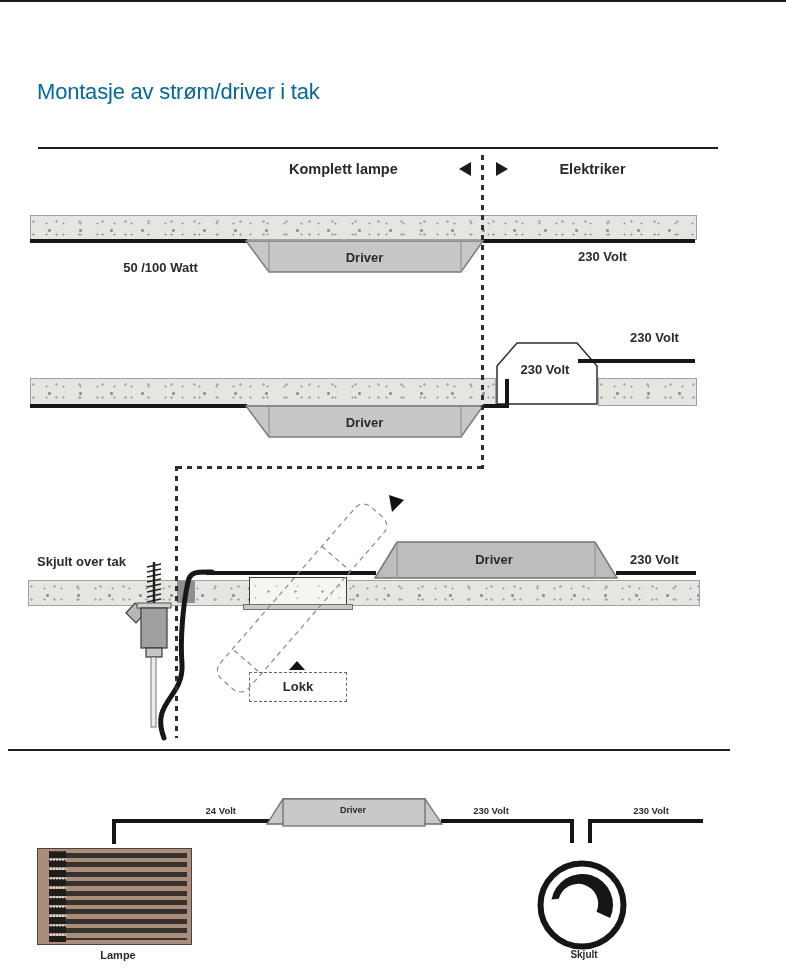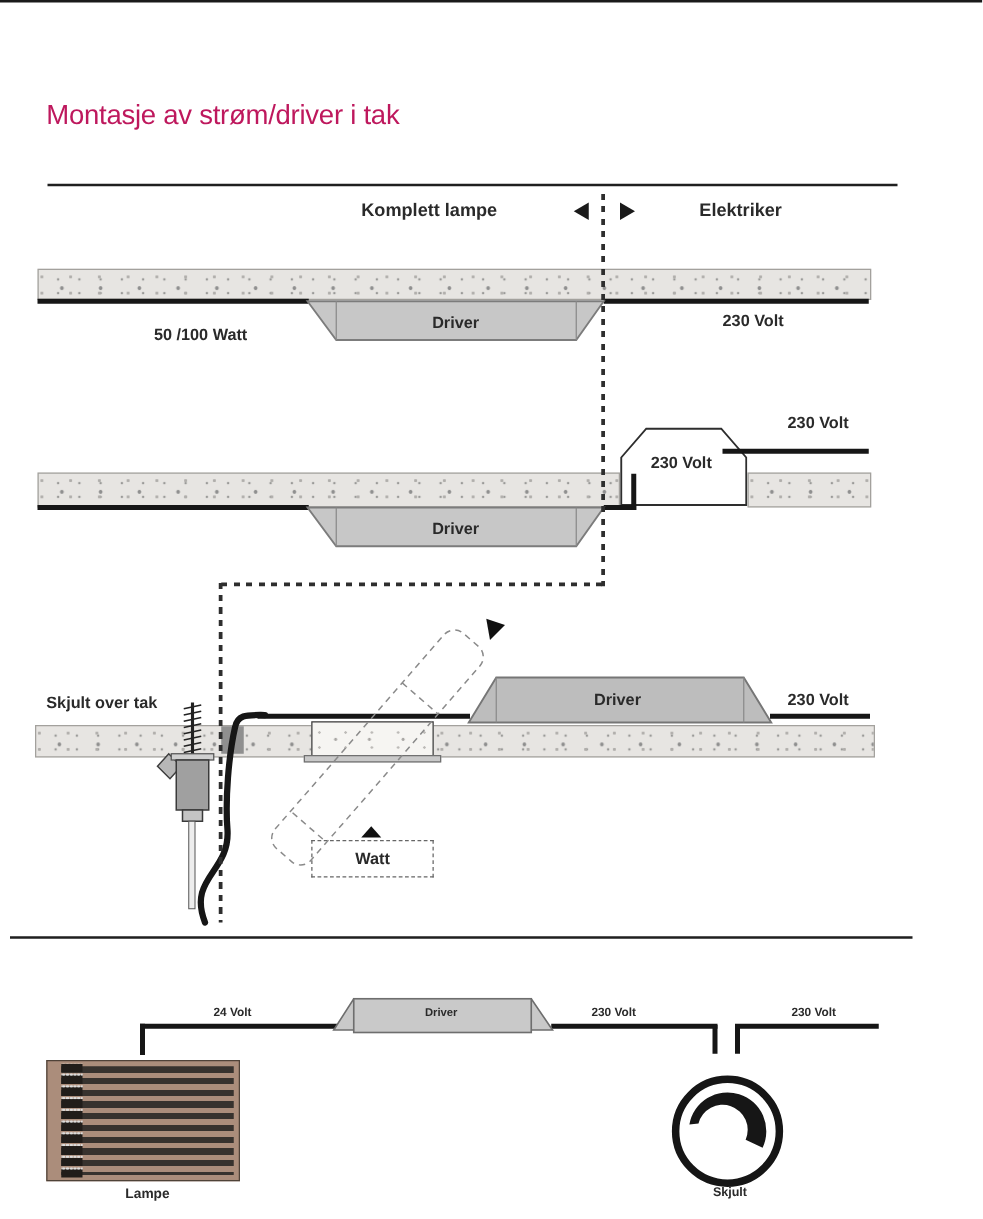--- a/index.html
+++ b/index.html
@@ -1,20 +1,20 @@
 <!DOCTYPE html>
 <html><head>
 <meta charset="utf-8">
 <style>
   html,body{margin:0;padding:0;background:#fff;}
   .canvas{position:relative;width:786px;height:975px;background:#ffffff;overflow:hidden;
           font-family:"Liberation Sans","DejaVu Sans",sans-serif;color:#222;}
   .abs{position:absolute;}
   .hairline-top{left:0;top:0;width:786px;height:2px;background:#1a1a1a;}
-  .title{left:37px;top:79px;font-size:22px;font-weight:500;letter-spacing:-0.2px;color:#be185d;white-space:nowrap;}
+  .title{left:37px;top:79px;font-size:22px;font-weight:500;letter-spacing:-0.2px;color:#0369a1;white-space:nowrap;}
   .rule{background:#1f1f1f;height:2px;}
   .rule-top{left:38px;top:147px;width:680px;}
   .rule-bottom{left:8px;top:749px;width:722px;}
 
   .lbl{position:absolute;font-size:13px;font-weight:600;color:#2a2a2a;white-space:nowrap;z-index:7;}
   .ctr{text-align:center;width:105px;}
   .legend-left{left:289px;top:161px;width:155px;text-align:left;font-size:14.5px;}
   .legend-right{left:515px;top:161px;width:155px;text-align:center;font-size:14.5px;}
   .tri-left{left:459px;top:162px;width:0;height:0;border-top:7.5px solid transparent;
             border-bottom:7.5px solid transparent;border-right:12px solid #1a1a1a;}
@@ -157,26 +157,26 @@
       <rect x="-114" y="-19" width="228" height="38" rx="11"></rect>
       <line x1="52" y1="-19" x2="52" y2="19"></line>
       <line x1="-84" y1="-17" x2="-84" y2="17"></line>
     </g>
   </svg>
   <svg class="svgabs" style="left:384px;top:492px;" width="24" height="24">
     <polygon points="5,3 20,8 8,20" fill="#111"></polygon>
   </svg>
   <div class="abs lokk-arrow"></div>
   <div class="abs lokk-box"></div>
-  <div class="lbl lokk-lbl">Watt</div>
+  <div class="lbl lokk-lbl">Lokk</div>
 
   <div class="abs rule rule-bottom"></div>
   <div class="abs cable cab-h" style="left:112px;top:819px;width:158px;"></div>
   <div class="abs cable cab-v" style="left:112px;top:819px;height:25px;"></div>
-  <div class="lbl ctr small" style="left:136px;top:805px;width:100px;">24 Volt</div>
+  <div class="lbl ctr small" style="left:136px;top:805px;width:100px;text-align:right;">24 Volt</div>
   <svg class="svgabs" style="left:264px;top:796px;" width="180" height="33">
     <polygon points="3,28 19,3 161,3 178,28" fill="#c9c9c9" stroke="#6e6e6e" stroke-width="1.3"></polygon>
     <rect x="19" y="3" width="142" height="27" fill="#c9c9c9" stroke="#6e6e6e" stroke-width="1.3"></rect>
   </svg>
   <div class="lbl ctr small lbl-driver" style="left:303px;top:805px;width:100px;font-size:9px;">Driver</div>
   <div class="abs cable cab-h" style="left:441px;top:819px;width:133px;"></div>
   <div class="abs cable cab-v" style="left:570px;top:820px;height:23px;"></div>
   <div class="lbl ctr small" style="left:441px;top:805px;width:100px;">230 Volt</div>
   <div class="abs cable cab-v" style="left:588px;top:820px;height:23px;"></div>
   <div class="abs cable cab-h" style="left:588px;top:819px;width:115px;"></div>

